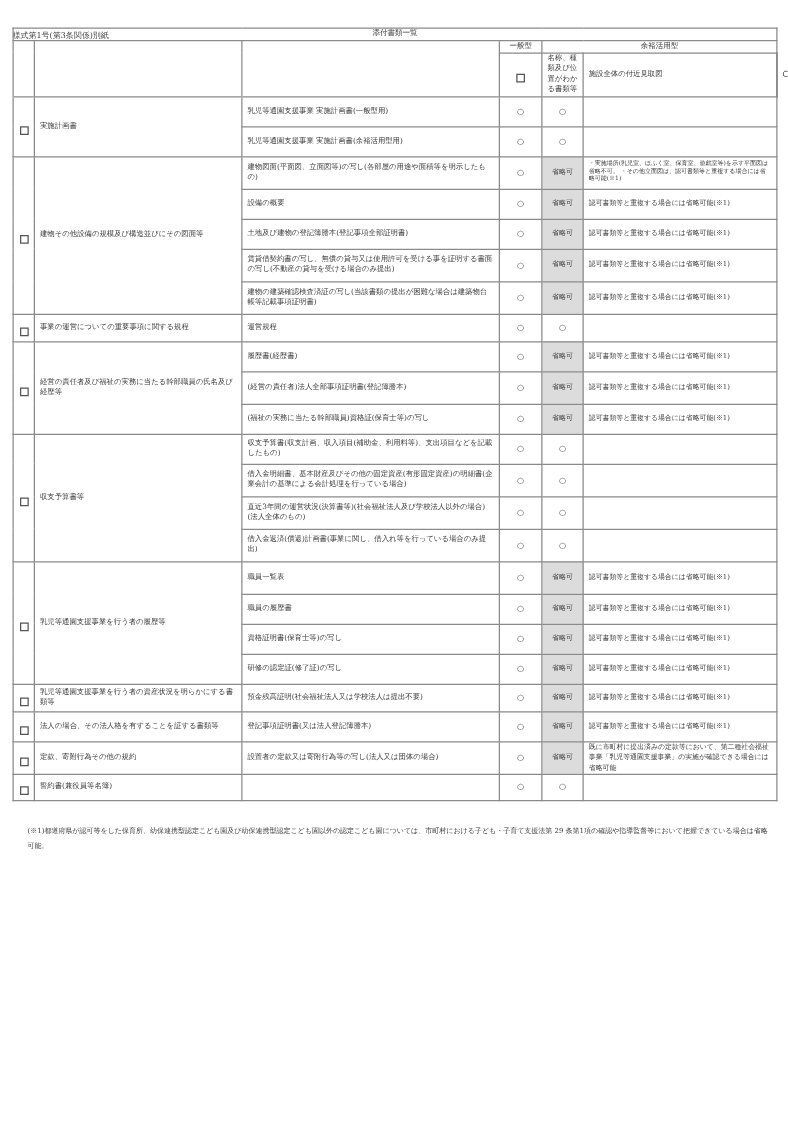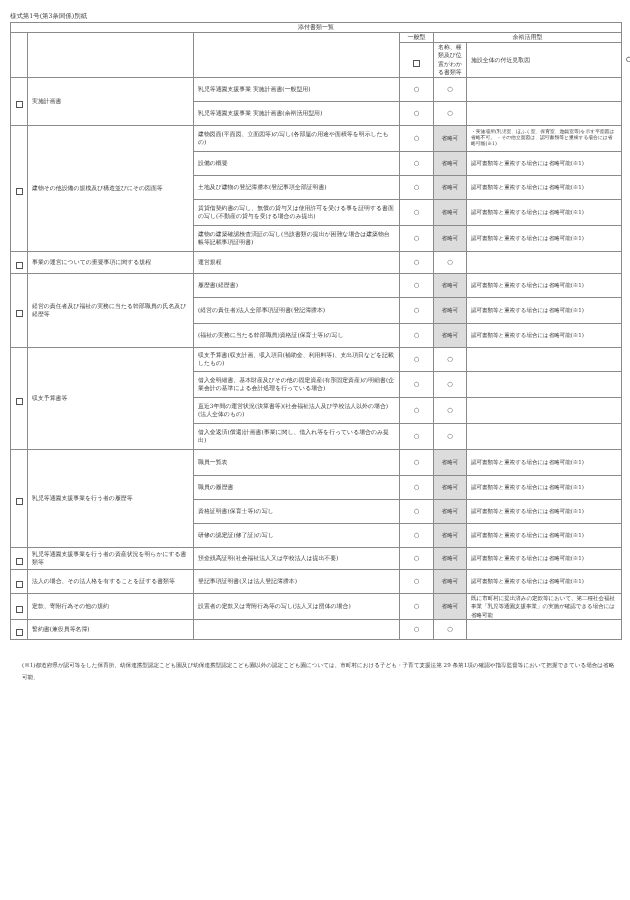--- a/index.html
+++ b/index.html
@@ -1,18 +1,18 @@
 <!DOCTYPE html>
 <html><head>
 <meta charset="utf-8">
 <style>
   html, body { margin:0; padding:0; background:#ffffff; }
   body { width:630px; height:900px; position:relative; overflow:hidden;
          font-family:"DejaVu Serif","Liberation Serif",serif; color:#333; }
-  .form-label { position:absolute; left:10px; top:12px; font-size:6.4px; color:#444; }
+  .form-label { position:absolute; left:10px; top:24px; font-size:6.4px; color:#444; }
   table.main { position:absolute; left:10px; top:22px; width:611px; border-collapse:collapse;
                table-layout:fixed; font-size:5.9px; line-height:1.45; }
   table.main td { border:1px solid #8a8a8a; padding:0 4px; vertical-align:middle; color:#3a3a3a; }
   td.title-cell { text-align:center; height:9px; padding:0; font-size:6px; }
   td.hdr { text-align:center; height:7px; padding:0; font-size:6px; }
   td.chk { text-align:center; padding:0; vertical-align:top; }
   td.chk .box { display:inline-block; width:5px; height:5px; border:0.8px solid #555; margin-top:9px; }
   td.cat { vertical-align:top; padding-top:6px; }
   td.mark { text-align:center; padding:0; font-size:6.5px; }
   td.omit { background:#dcdcdc; text-align:center; padding:0; font-size:5.6px; }

